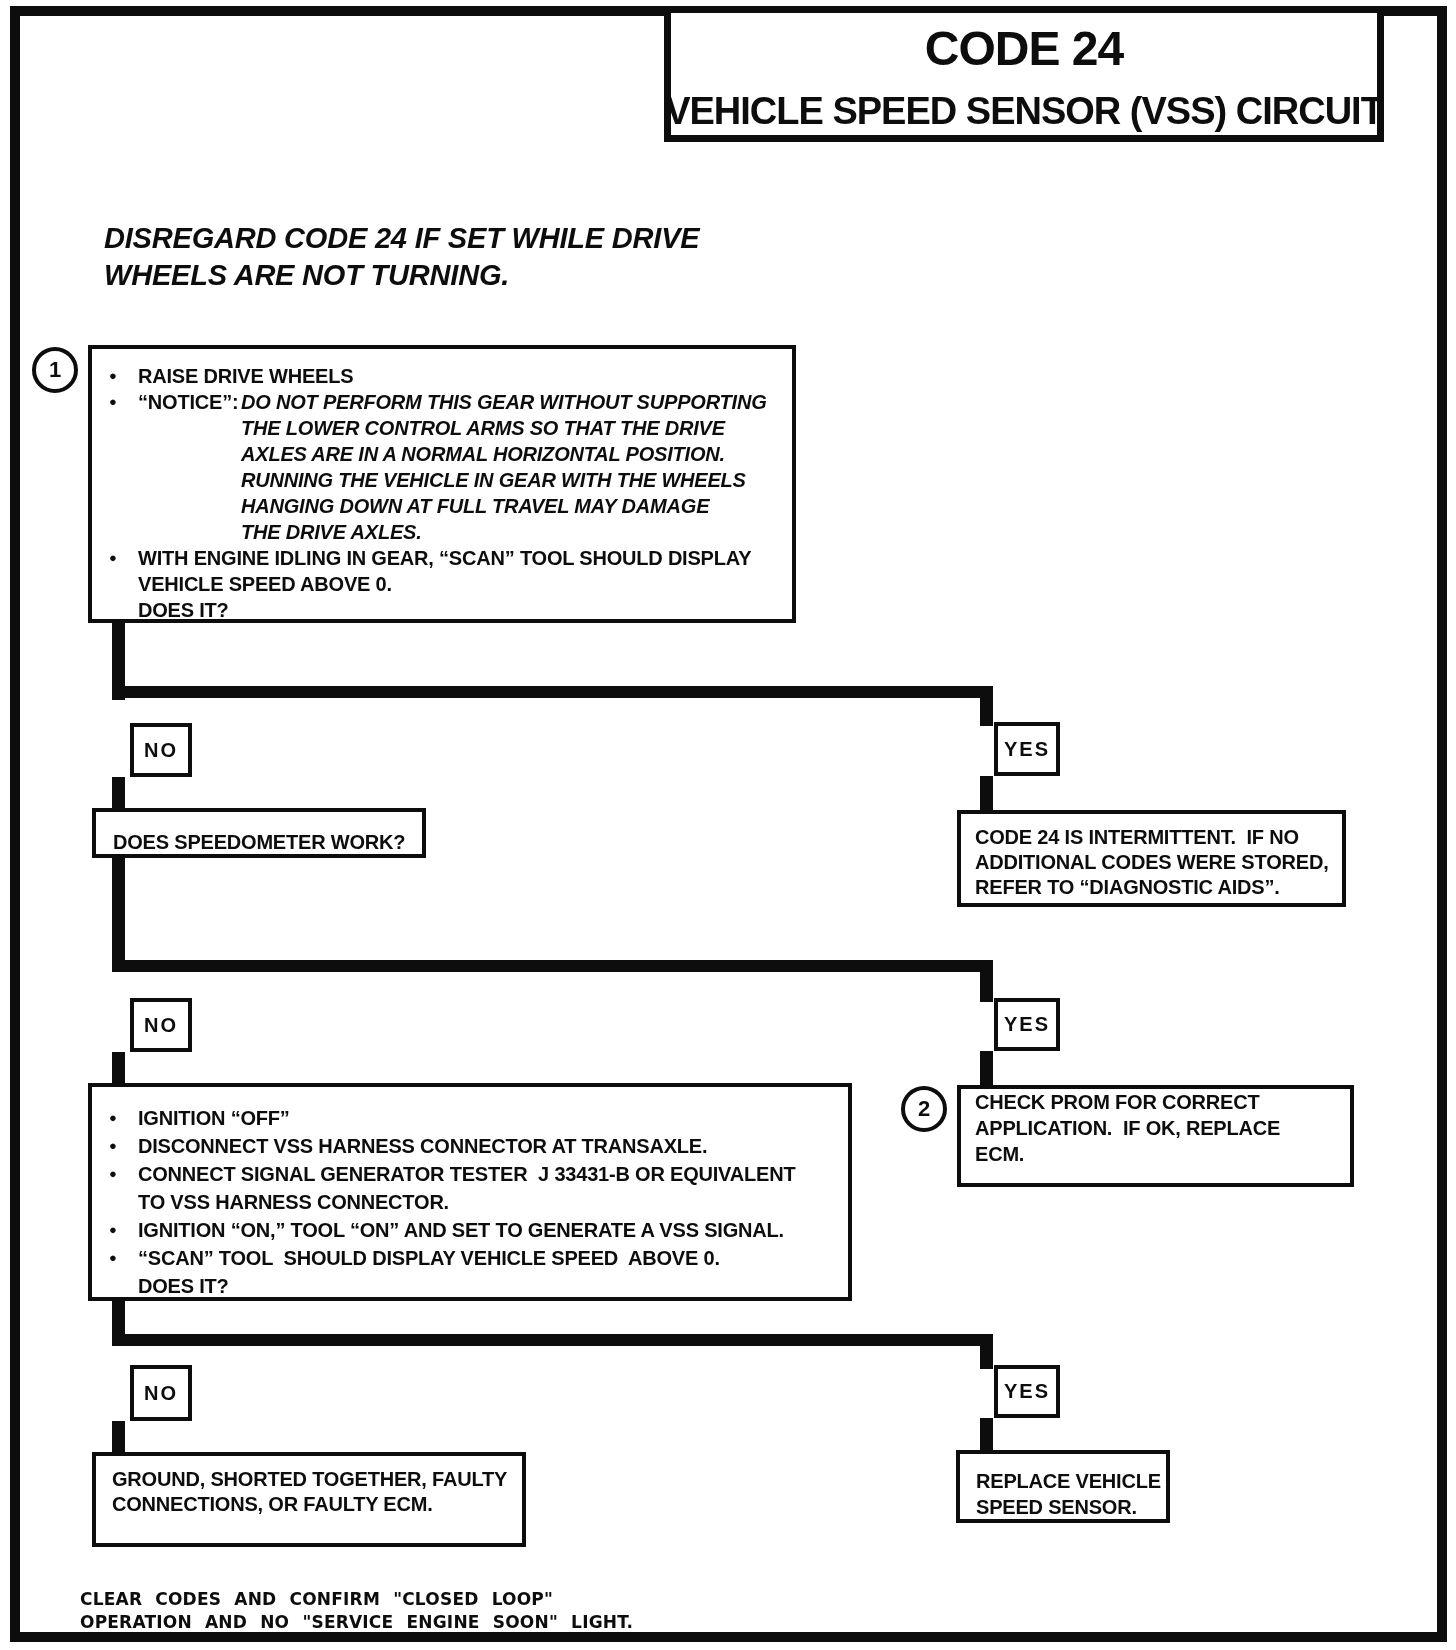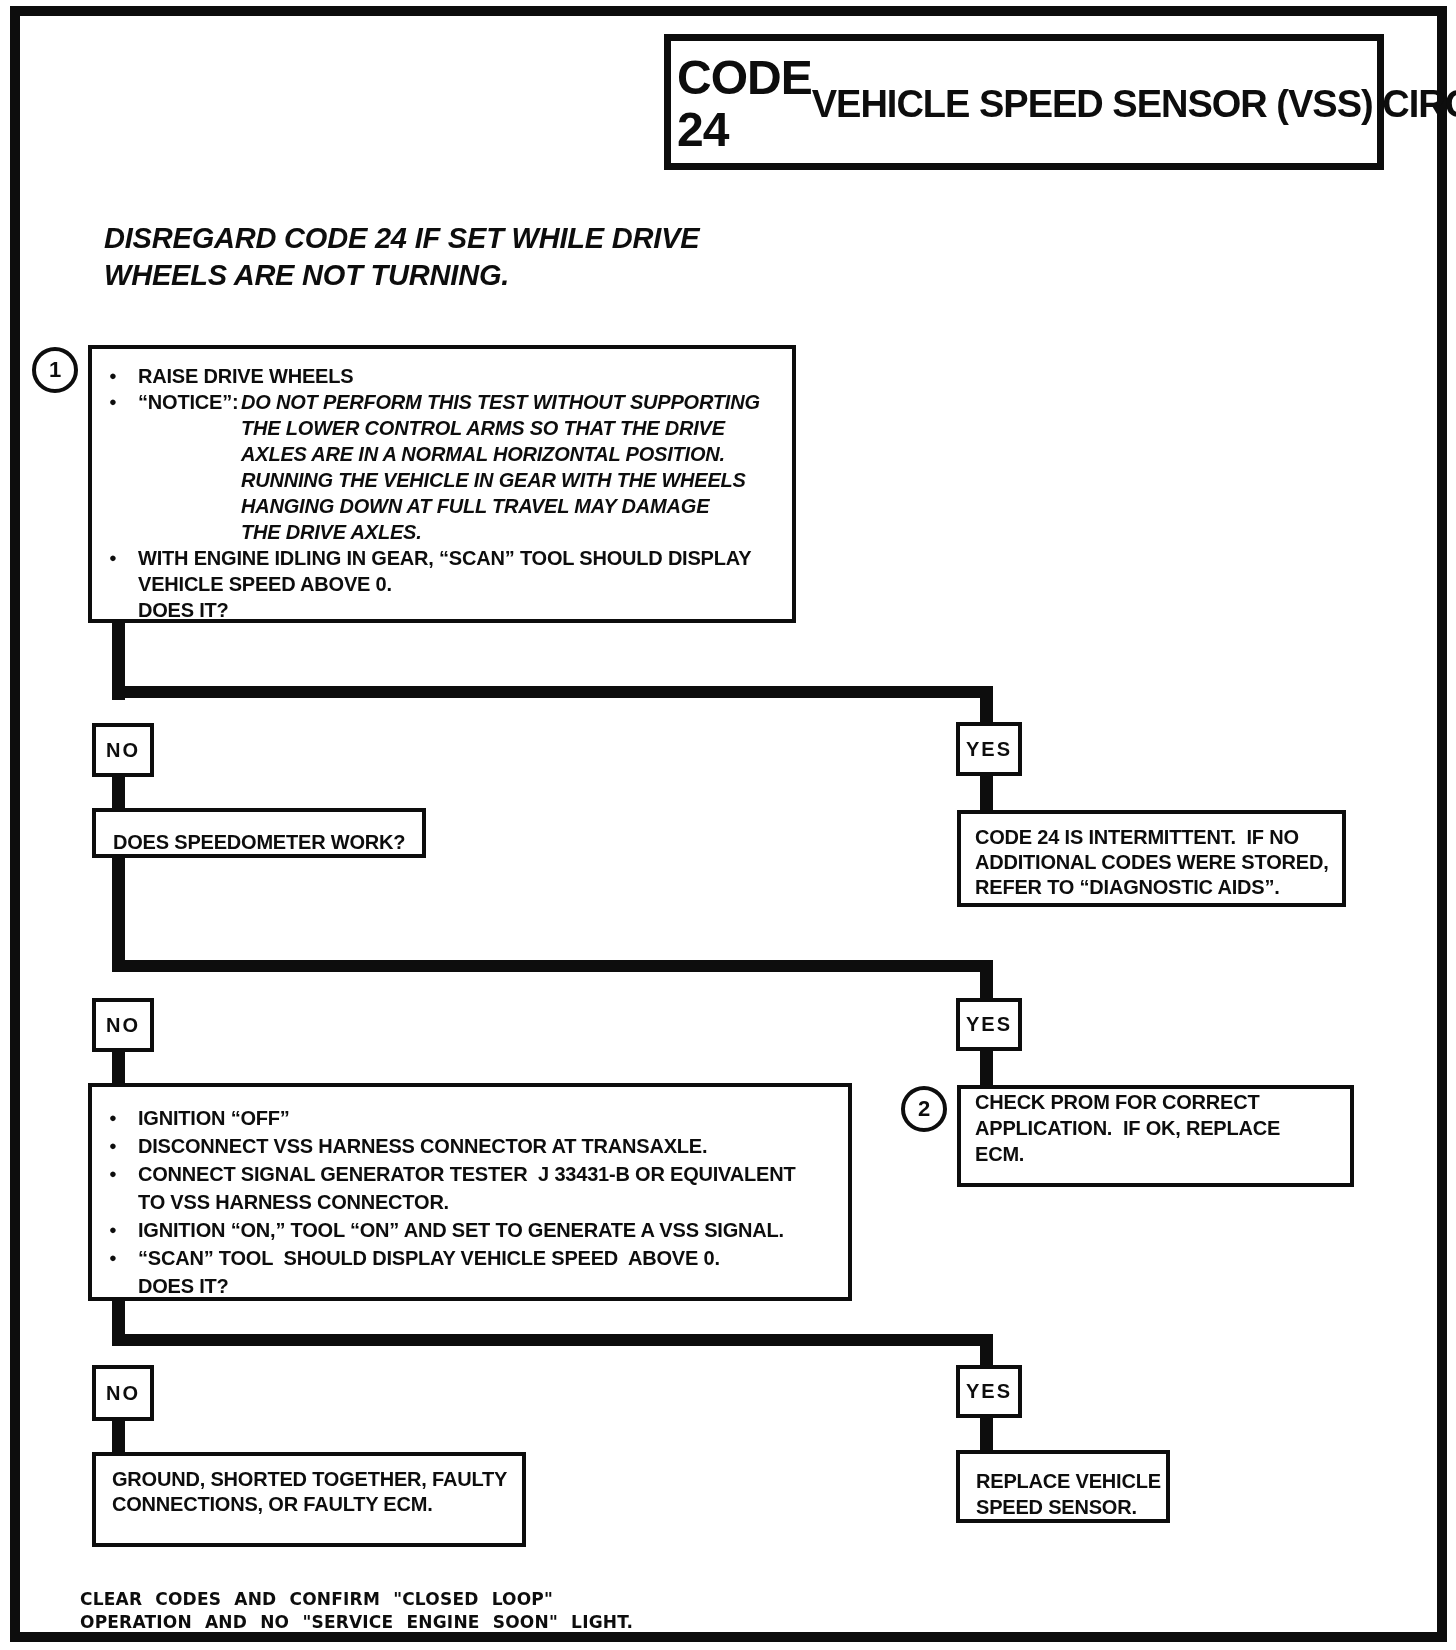--- a/index.html
+++ b/index.html
@@ -3,30 +3,30 @@
 <meta charset="utf-8">
 <style>
   html,body{margin:0;padding:0;background:#e8e8e8;}
   #canvas{
     position:relative;width:1456px;height:1650px;background:#ffffff;
     font-family:"Liberation Sans","DejaVu Sans",sans-serif;color:#0d0d0d;overflow:hidden;
   }
   .abs{position:absolute;box-sizing:border-box;}
   .page-border{left:10px;top:6px;width:1437px;height:1636px;border:10px solid #0d0d0d;background:transparent;}
   .title-box{left:664px;top:6px;width:720px;height:136px;border:7px solid #0d0d0d;background:#fff;
-    display:flex;flex-direction:row;align-items:center;justify-content:space-between;padding:10px 6px 6px 6px;z-index:3;margin-top:28px;}
+    display:flex;flex-direction:column;align-items:center;justify-content:space-between;padding:10px 6px 6px 6px;z-index:3;}
   .title-code{font-size:48px;font-weight:bold;letter-spacing:-1px;line-height:52px;}
   .title-sub{font-size:38px;font-weight:bold;letter-spacing:-1px;line-height:36px;white-space:pre;}
   .warning{left:104px;top:220px;font-size:29px;font-weight:bold;font-style:italic;line-height:37px;letter-spacing:-0.5px;}
   .badge{border:4px solid #0d0d0d;border-radius:50%;display:flex;align-items:center;justify-content:center;
     font-weight:bold;font-size:22px;background:#fff;z-index:2;}
   .box{border:4px solid #0d0d0d;background:#fff;font-size:20px;font-weight:bold;z-index:2;}
   .conn{background:#0d0d0d;z-index:1;}
   .decision{border:4px solid #0d0d0d;background:#fff;display:flex;align-items:center;justify-content:center;
-    font-size:20px;font-weight:bold;letter-spacing:2px;z-index:2;}
+    font-size:20px;font-weight:bold;letter-spacing:2px;z-index:2;margin-left:38px;}
   .ln{white-space:pre;letter-spacing:-0.2px;}
   .brow{display:flex;align-items:flex-start;}
   .bdot{width:46px;padding-left:17px;box-sizing:border-box;font-size:13px;flex:none;}
   .blabel{flex:none;white-space:pre;letter-spacing:-0.2px;}
   .bitalic{font-style:italic;}
   .step1-box{left:88px;top:345px;width:708px;height:278px;padding-top:14px;line-height:26px;}
   .step1-box .bdot{line-height:26px;}
   .step1-box .blabel{width:103px;}
   .step2-box{left:88px;top:1083px;width:764px;height:218px;padding-top:17px;line-height:28px;}
   .step2-box .bdot{line-height:28px;}
@@ -60,21 +60,21 @@
 
   <div class="abs box step1-box">
     <div class="brow">
       <span class="bdot">●</span>
       <span class="ln">RAISE DRIVE WHEELS</span>
     </div>
     <div class="brow">
       <span class="bdot">●</span>
       <span class="blabel">“NOTICE”:  </span>
       <div class="bitalic">
-        <div class="ln">DO NOT PERFORM THIS TEST WITHOUT SUPPORTING</div>
+        <div class="ln">DO NOT PERFORM THIS GEAR WITHOUT SUPPORTING</div>
         <div class="ln">THE LOWER CONTROL ARMS SO THAT THE DRIVE</div>
         <div class="ln">AXLES ARE IN A NORMAL HORIZONTAL POSITION.</div>
         <div class="ln">RUNNING THE VEHICLE IN GEAR WITH THE WHEELS</div>
         <div class="ln">HANGING DOWN AT FULL TRAVEL MAY DAMAGE</div>
         <div class="ln">THE DRIVE AXLES.</div>
       </div>
     </div>
     <div class="brow">
       <span class="bdot">●</span>
       <div>

